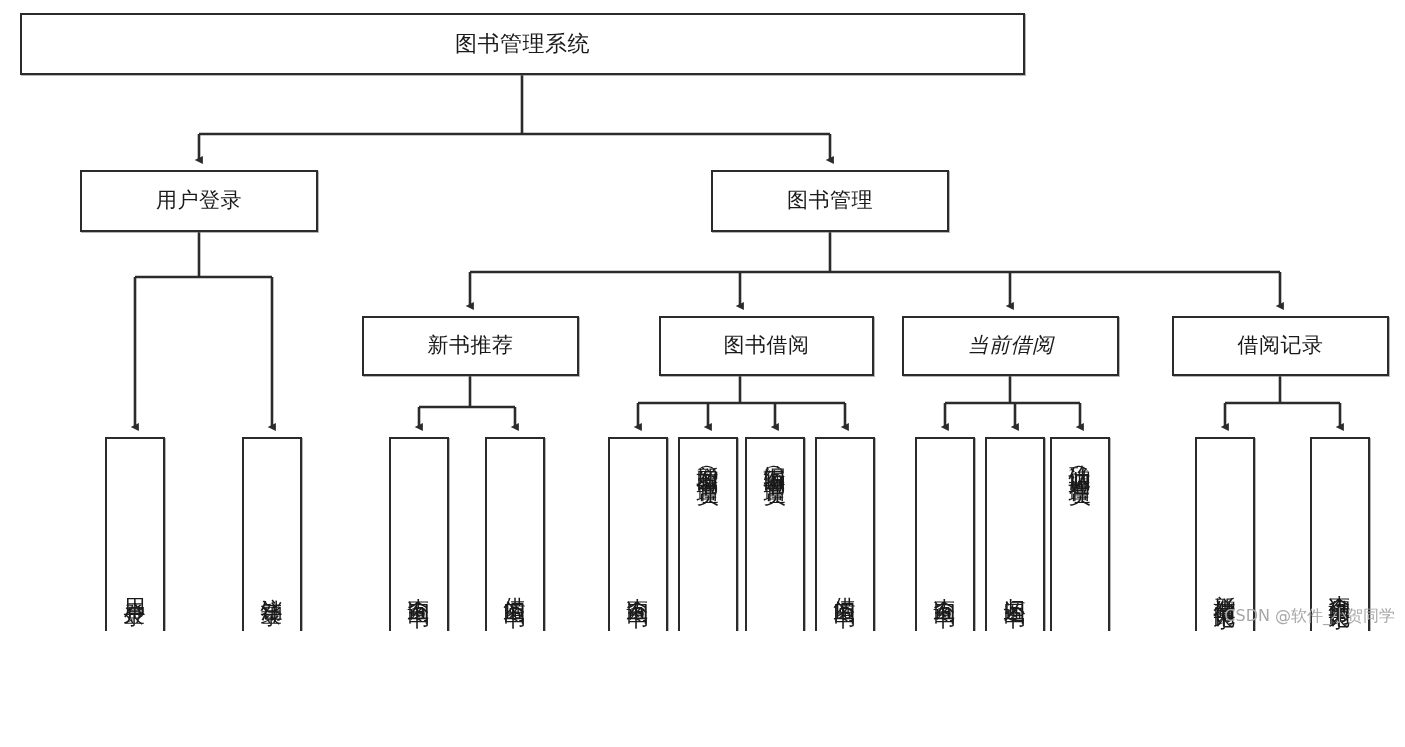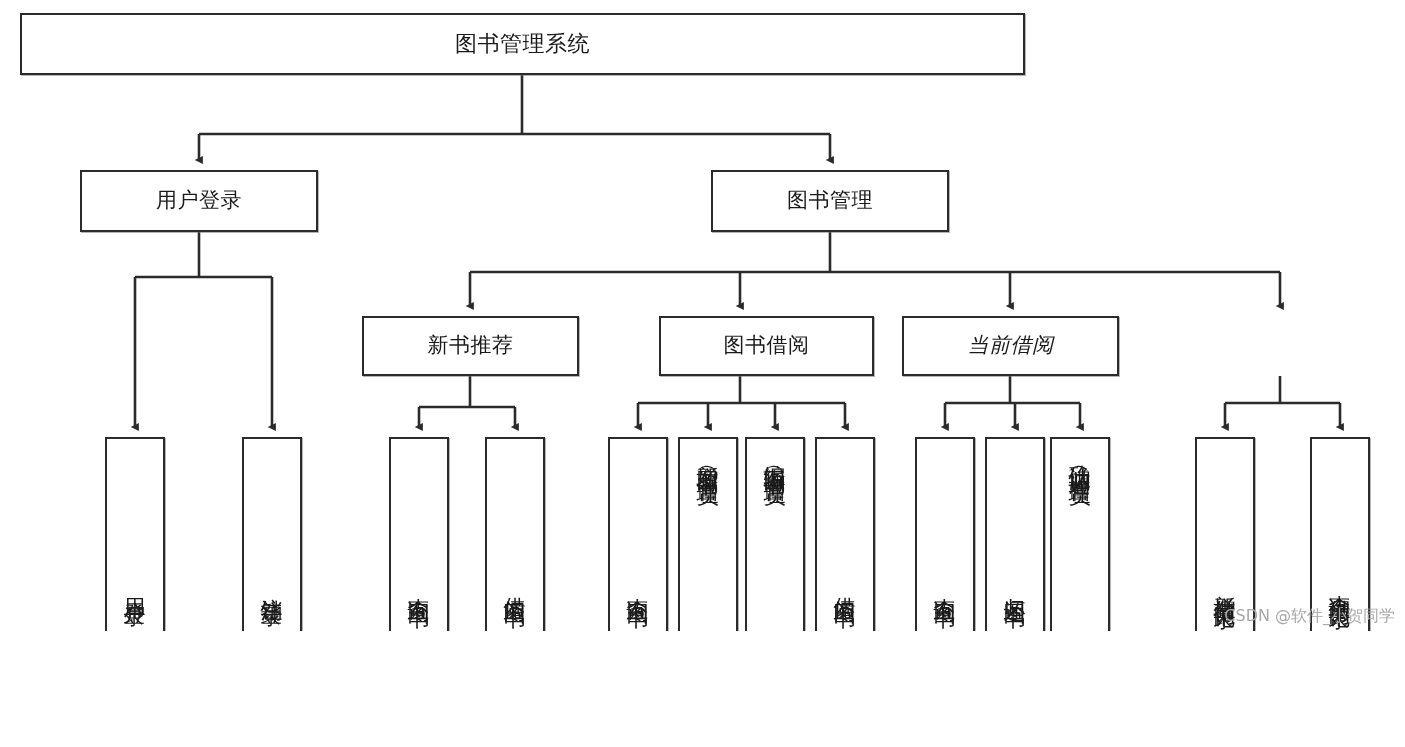--- a/index.html
+++ b/index.html
@@ -150,20 +150,23 @@
   </div>
 
   <div class="node horizontal" style="left:659px; top:316px; width:215px; height:60px;">
     <span class="label">图书借阅</span>
   </div>
 
   <div class="node horizontal" style="left:902px; top:316px; width:217px; height:60px;font-style:italic;">
     <span class="label">当前借阅</span>
   </div>
 
+  <div class="node horizontal" style="left:1172px; top:316px; width:217px; height:60px;">
+    <span class="label">借阅记录</span>
+  </div>
 
   <div class="node vertical centered" style="left:105px; top:437px; width:60px; height:298px;">
     <span class="label">用户登录</span>
   </div>
 
   <div class="node vertical centered" style="left:242px; top:437px; width:60px; height:298px;">
     <span class="label">注销登录</span>
   </div>
 
   <div class="node vertical centered" style="left:389px; top:437px; width:60px; height:298px;">

